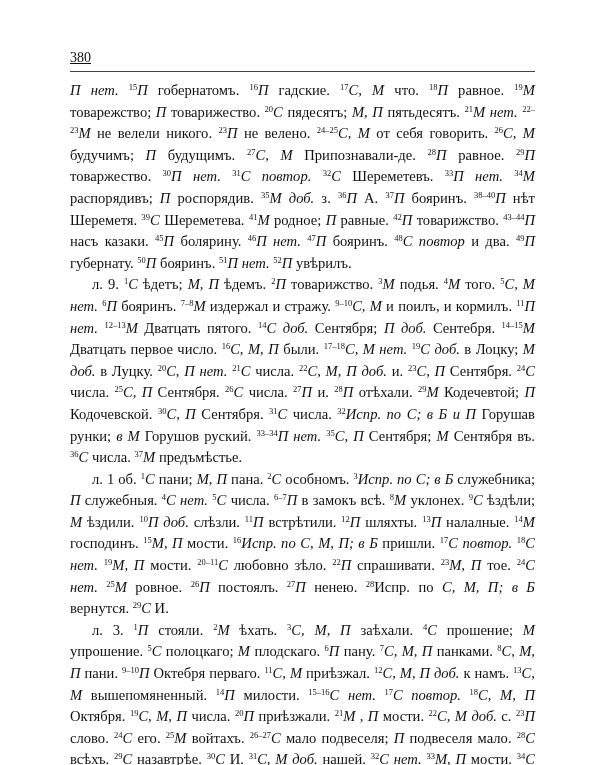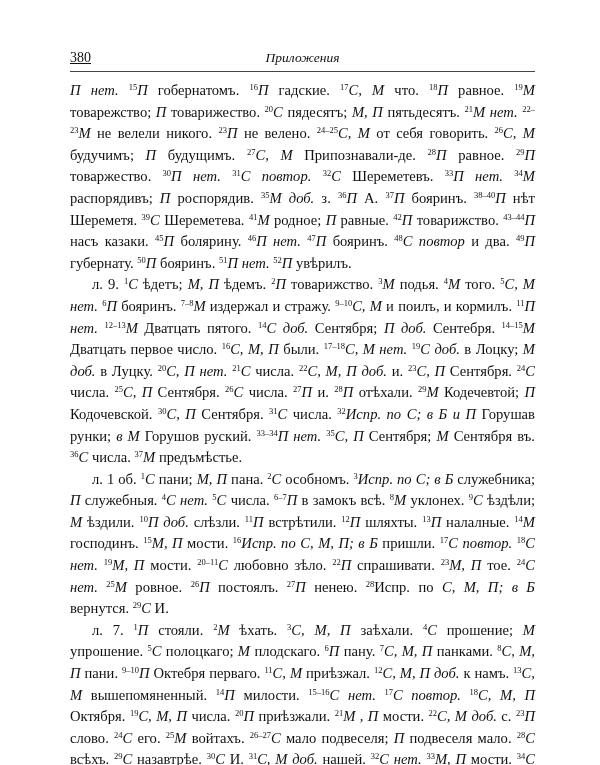--- a/index.html
+++ b/index.html
@@ -16,33 +16,32 @@
   .para { margin: 0; }
   .para.indent { text-indent: 22px; }
   i { font-style: italic; }
   sup { font-size: 8.5px; vertical-align: 5px; line-height: 0; }
 </style>
 </head>
 <body>
 
 <div class="page-header">
   <span class="page-number">380</span>
-  <span class="running-title">Приложения</span>
 </div>
 
 <div class="body-text">
   <p class="para">
     <span><i>П нет.</i> <sup>15</sup><i>П</i> гобернатомъ. <sup>16</sup><i>П</i> гадские. <sup>17</sup><i>С, М</i> что. <sup>18</sup><i>П</i> равное. <sup>19</sup><i>М</i> товарежство; <i>П</i> товарижество. <sup>20</sup><i>С</i> пядесятъ; <i>М, П</i> пятьдесятъ. <sup>21</sup><i>М нет.</i> <sup>22–23</sup><i>М</i> не велели ни­кого. <sup>23</sup><i>П</i> не велено. <sup>24–25</sup><i>С, М</i> от себя говорить. <sup>26</sup><i>С, М</i> будучимъ; <i>П</i> будущимъ. <sup>27</sup><i>С, М</i> Припознавали-де. <sup>28</sup><i>П</i> равное. <sup>29</sup><i>П</i> товаржество. <sup>30</sup><i>П нет.</i> <sup>31</sup><i>С повтор.</i> <sup>32</sup><i>С</i> Шереметевъ. <sup>33</sup><i>П нет.</i> <sup>34</sup><i>М</i> распорядивъ; <i>П</i> роспорядив. <sup>35</sup><i>М доб.</i> з. <sup>36</sup><i>П</i> А. <sup>37</sup><i>П</i> бояринъ. <sup>38–40</sup><i>П</i> нѣт Шереметя. <sup>39</sup><i>С</i> Шереметева. <sup>41</sup><i>М</i> родное; <i>П</i> равные. <sup>42</sup><i>П</i> то­варижство. <sup>43–44</sup><i>П</i> насъ казаки. <sup>45</sup><i>П</i> болярину. <sup>46</sup><i>П нет.</i> <sup>47</sup><i>П</i> бояринъ. <sup>48</sup><i>С повтор</i> и два. <sup>49</sup><i>П</i> губернату. <sup>50</sup><i>П</i> бояринъ. <sup>51</sup><i>П нет.</i> <sup>52</sup><i>П</i> увѣрилъ.</span>
   </p>
   <p class="para indent">
     <span>л. 9.</span>
     <span><sup>1</sup><i>С</i> ѣдетъ; <i>М, П</i> ѣдемъ. <sup>2</sup><i>П</i> товарижство. <sup>3</sup><i>М</i> подья. <sup>4</sup><i>М</i> того. <sup>5</sup><i>С, М нет.</i> <sup>6</sup><i>П</i> бояринъ. <sup>7–8</sup><i>М</i> издержал и стражу. <sup>9–10</sup><i>С, М</i> и поилъ, и кормилъ. <sup>11</sup><i>П нет.</i> <sup>12–13</sup><i>М</i> Дватцать пятого. <sup>14</sup><i>С доб.</i> Сентября; <i>П доб.</i> Сентебря. <sup>14–15</sup><i>М</i> Дватцать первое число. <sup>16</sup><i>С, М, П</i> были. <sup>17–18</sup><i>С, М нет.</i> <sup>19</sup><i>С доб.</i> в Лоцку; <i>М доб.</i> в Луц­ку. <sup>20</sup><i>С, П нет.</i> <sup>21</sup><i>С</i> числа. <sup>22</sup><i>С, М, П доб.</i> и. <sup>23</sup><i>С, П</i> Сентября. <sup>24</sup><i>С</i> числа. <sup>25</sup><i>С, П</i> Сентября. <sup>26</sup><i>С</i> числа. <sup>27</sup><i>П</i> и. <sup>28</sup><i>П</i> отѣхали. <sup>29</sup><i>М</i> Кодечевтой; <i>П</i> Кодочевской. <sup>30</sup><i>С, П</i> Сентября. <sup>31</sup><i>С</i> числа. <sup>32</sup><i>Испр. по С; в Б и П</i> Горушав рунки; <i>в М</i> Горушов рус­кий. <sup>33–34</sup><i>П нет.</i> <sup>35</sup><i>С, П</i> Сентября; <i>М</i> Сентября въ. <sup>36</sup><i>С</i> числа. <sup>37</sup><i>М</i> предъмѣстье.</span>
   </p>
   <p class="para indent">
     <span>л. 1 об.</span>
     <span><sup>1</sup><i>С</i> пани; <i>М, П</i> пана. <sup>2</sup><i>С</i> особномъ. <sup>3</sup><i>Испр. по С; в Б</i> служебника; <i>П</i> служебныя. <sup>4</sup><i>С нет.</i> <sup>5</sup><i>С</i> числа. <sup>6–7</sup><i>П</i> в замокъ всѣ. <sup>8</sup><i>М</i> уклонех. <sup>9</sup><i>С</i> ѣздѣли; <i>М</i> ѣздили. <sup>10</sup><i>П доб.</i> слѣзли. <sup>11</sup><i>П</i> встрѣтили. <sup>12</sup><i>П</i> шляхты. <sup>13</sup><i>П</i> налалные. <sup>14</sup><i>М</i> госпо­динъ. <sup>15</sup><i>М, П</i> мости. <sup>16</sup><i>Испр. по С, М, П; в Б</i> пришли. <sup>17</sup><i>С повтор.</i> <sup>18</sup><i>С нет.</i> <sup>19</sup><i>М, П</i> мости. <sup>20–11</sup><i>С</i> любовно зѣло. <sup>22</sup><i>П</i> спрашивати. <sup>23</sup><i>М, П</i> тое. <sup>24</sup><i>С нет.</i> <sup>25</sup><i>М</i> ровное. <sup>26</sup><i>П</i> постоялъ. <sup>27</sup><i>П</i> ненею. <sup>28</sup>Испр. по <i>С, М, П; в Б</i> вернутся. <sup>29</sup><i>С</i> И.</span>
   </p>
   <p class="para indent">
-    <span>л. 7.</span>
+    <span>л. 3.</span>
     <span><sup>1</sup><i>П</i> стояли. <sup>2</sup><i>М</i> ѣхать. <sup>3</sup><i>С, М, П</i> заѣхали. <sup>4</sup><i>С</i> прошение; <i>М</i> упрошение. <sup>5</sup><i>С</i> полоцкаго; <i>М</i> плодскаго. <sup>6</sup><i>П</i> пану. <sup>7</sup><i>С, М, П</i> панками. <sup>8</sup><i>С, М, П</i> пани. <sup>9–10</sup><i>П</i> Октеб­ря перваго. <sup>11</sup><i>С, М</i> приѣзжал. <sup>12</sup><i>С, М, П доб.</i> к намъ. <sup>13</sup><i>С, М</i> вышепомяненный. <sup>14</sup><i>П</i> милости. <sup>15–16</sup><i>С нет.</i> <sup>17</sup><i>С повтор.</i> <sup>18</sup><i>С, М, П</i> Октября. <sup>19</sup><i>С, М, П</i> числа. <sup>20</sup><i>П</i> приѣзжали. <sup>21</sup><i>М , П</i> мости. <sup>22</sup><i>С, М доб.</i> с. <sup>23</sup><i>П</i> слово. <sup>24</sup><i>С</i> его. <sup>25</sup><i>М</i> войтахъ. <sup>26–27</sup><i>С</i> мало подвеселя; <i>П</i> подвеселя мало. <sup>28</sup><i>С</i> всѣхъ. <sup>29</sup><i>С</i> назавтрѣе. <sup>30</sup><i>С</i> И. <sup>31</sup><i>С, М доб.</i> нашей. <sup>32</sup><i>С нет.</i> <sup>33</sup><i>М, П</i> мости. <sup>34</sup><i>С повтор.</i></span>
   </p>
 
 </div>
 
 </body></html>

